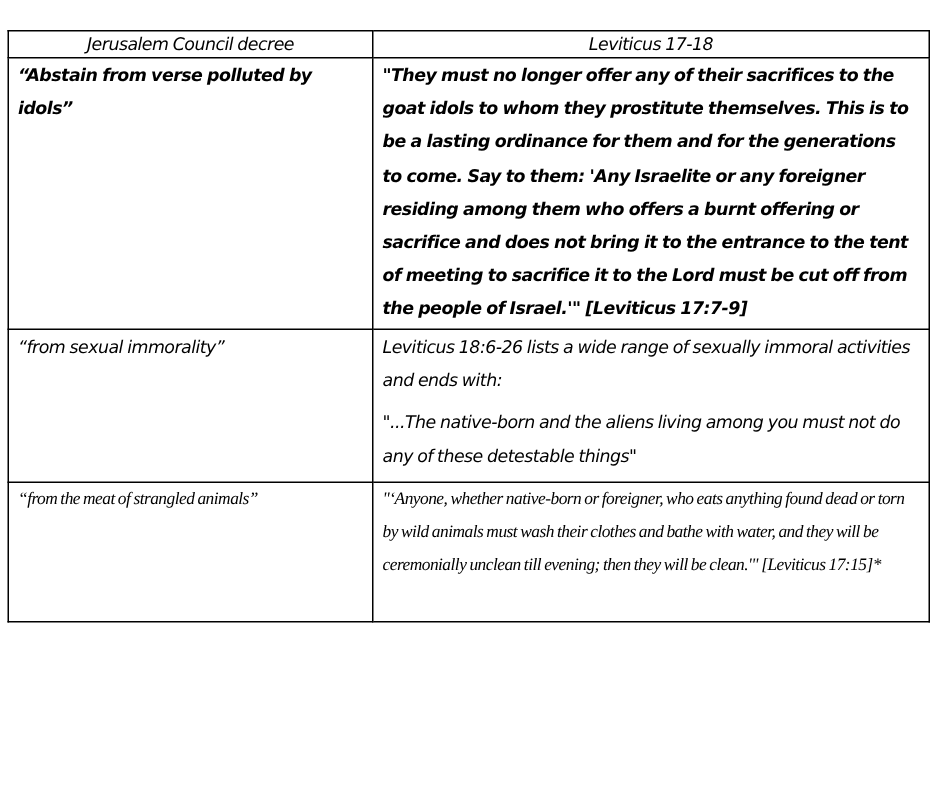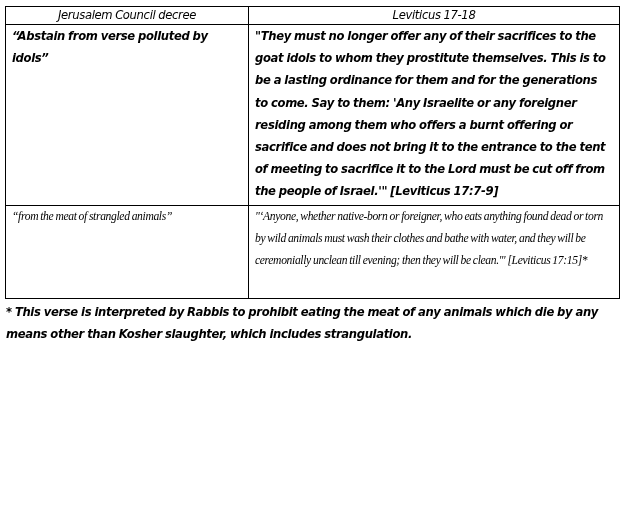--- a/index.html
+++ b/index.html
@@ -2,21 +2,21 @@
 <html><head>
 <meta charset="utf-8">
 <style>
   html, body { margin: 0; padding: 0; background: #ffffff; }
   body {
     width: 622px; height: 529px; position: relative; overflow: hidden;
     font-family: "DejaVu Sans", sans-serif;
     color: #000;
   }
   .doc {
-    position: absolute; left: 5px; top: 6px; width: 614px;
+    position: absolute; left: 5px; top: 20px; width: 614px;
   }
   table.decree {
     border-collapse: collapse;
     width: 614px;
     table-layout: fixed;
     font-style: italic;
     font-size: 11.6px;
     letter-spacing: -0.35px;
     word-spacing: -0.5px;
   }
@@ -69,24 +69,32 @@
     </thead>
     <tbody>
       <tr class="r1">
         <td class="bold">
             <p>“Abstain from verse polluted by idols”</p>
           </td>
         <td class="bold">
             <p>"They must no longer offer any of their sacrifices to the goat idols to whom they prostitute themselves. This is to be a lasting ordinance for them and for the generations to come. Say to them: 'Any Israelite or any foreigner residing among them who offers a burnt offering or sacrifice and does not bring it to the entrance to the tent of meeting to sacrifice it to the Lord must be cut off from the people of Israel.'" [Leviticus 17:7-9]</p>
           </td>
       </tr>
+      <tr class="r2">
+        <td>
+            <p> “from sexual immorality”</p>
+          </td>
+        <td>
+          <p>Leviticus 18:6-26  lists a wide range of sexually immoral activities and ends with:</p>
+          <p class="gap">"...The native-born and the aliens living among you must not do any of these detestable things"</p>
+        </td>
+      </tr>
       <tr class="r3">
         <td>
             <p>“from the meat of strangled animals”</p>
           </td>
         <td>
             <p>"‘Anyone, whether native-born or foreigner, who eats anything found dead or torn by wild animals must wash their clothes and bathe with water, and they will be ceremonially unclean till evening; then they will be clean.'" [Leviticus 17:15]*</p>
           </td>
       </tr>
     </tbody>
   </table>
-  <div class="footnote">* This verse is interpreted by Rabbis to prohibit eating the meat of any animals which die by any means other than Kosher slaughter, which includes strangulation.</div>
 </div>
 
 </body></html>

